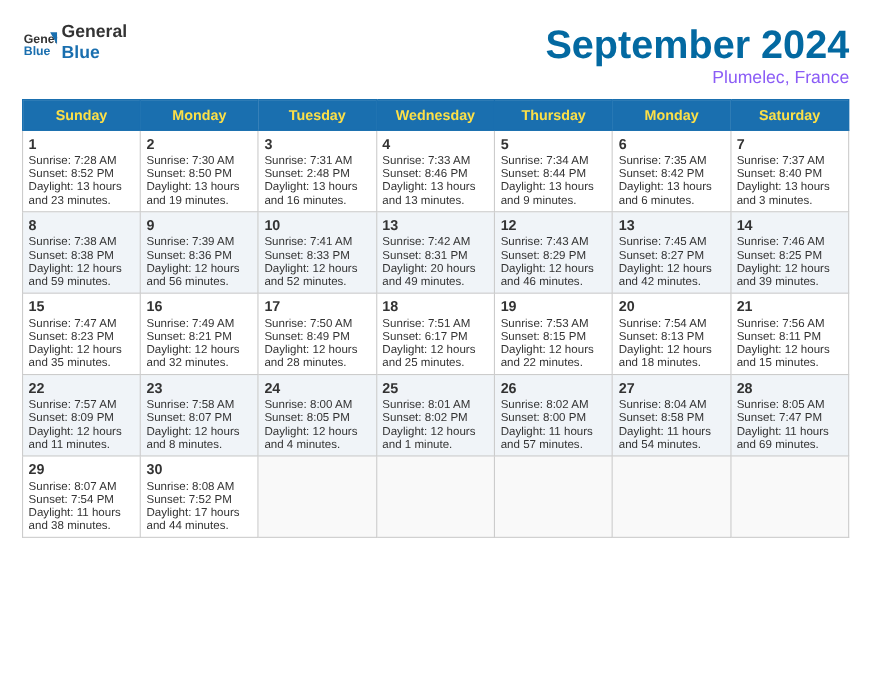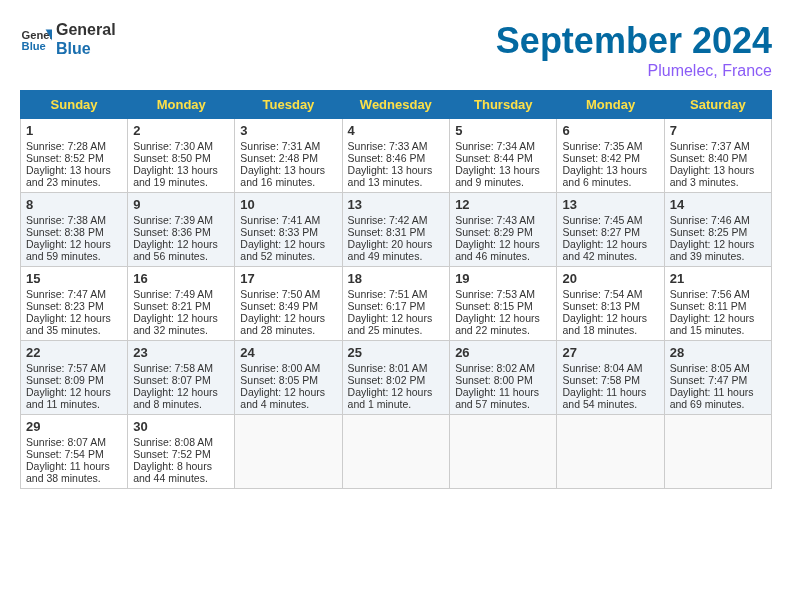--- a/index.html
+++ b/index.html
@@ -133,26 +133,26 @@
         <td><span class="day-num">19</span><span>Sunrise: 7:53 AM</span><br><span>Sunset: 8:15 PM</span><br><span>Daylight: 12 hours and 22 minutes.</span></td>
         <td><span class="day-num">20</span><span>Sunrise: 7:54 AM</span><br><span>Sunset: 8:13 PM</span><br><span>Daylight: 12 hours and 18 minutes.</span></td>
         <td><span class="day-num">21</span><span>Sunrise: 7:56 AM</span><br><span>Sunset: 8:11 PM</span><br><span>Daylight: 12 hours and 15 minutes.</span></td>
       </tr>
       <tr>
         <td><span class="day-num">22</span><span>Sunrise: 7:57 AM</span><br><span>Sunset: 8:09 PM</span><br><span>Daylight: 12 hours and 11 minutes.</span></td>
         <td><span class="day-num">23</span><span>Sunrise: 7:58 AM</span><br><span>Sunset: 8:07 PM</span><br><span>Daylight: 12 hours and 8 minutes.</span></td>
         <td><span class="day-num">24</span><span>Sunrise: 8:00 AM</span><br><span>Sunset: 8:05 PM</span><br><span>Daylight: 12 hours and 4 minutes.</span></td>
         <td><span class="day-num">25</span><span>Sunrise: 8:01 AM</span><br><span>Sunset: 8:02 PM</span><br><span>Daylight: 12 hours and 1 minute.</span></td>
         <td><span class="day-num">26</span><span>Sunrise: 8:02 AM</span><br><span>Sunset: 8:00 PM</span><br><span>Daylight: 11 hours and 57 minutes.</span></td>
-        <td><span class="day-num">27</span><span>Sunrise: 8:04 AM</span><br><span>Sunset: 7:58 PM</span><br><span>Daylight: 11 hours and 54 minutes.</span></td>
+        <td><span class="day-num">27</span><span>Sunrise: 8:04 AM</span><br><span>Sunset: 8:58 PM</span><br><span>Daylight: 11 hours and 54 minutes.</span></td>
         <td><span class="day-num">28</span><span>Sunrise: 8:05 AM</span><br><span>Sunset: 7:47 PM</span><br><span>Daylight: 11 hours and 69 minutes.</span></td>
       </tr>
       <tr>
         <td><span class="day-num">29</span><span>Sunrise: 8:07 AM</span><br><span>Sunset: 7:54 PM</span><br><span>Daylight: 11 hours and 38 minutes.</span></td>
-        <td><span class="day-num">30</span><span>Sunrise: 8:08 AM</span><br><span>Sunset: 7:52 PM</span><br><span>Daylight: 8 hours and 44 minutes.</span></td>
+        <td><span class="day-num">30</span><span>Sunrise: 8:08 AM</span><br><span>Sunset: 7:52 PM</span><br><span>Daylight: 17 hours and 44 minutes.</span></td>
         <td class="empty-cell"></td>
         <td class="empty-cell"></td>
         <td class="empty-cell"></td>
         <td class="empty-cell"></td>
         <td class="empty-cell"></td>
       </tr>
     </tbody>
 </table>
 
 </body></html>

